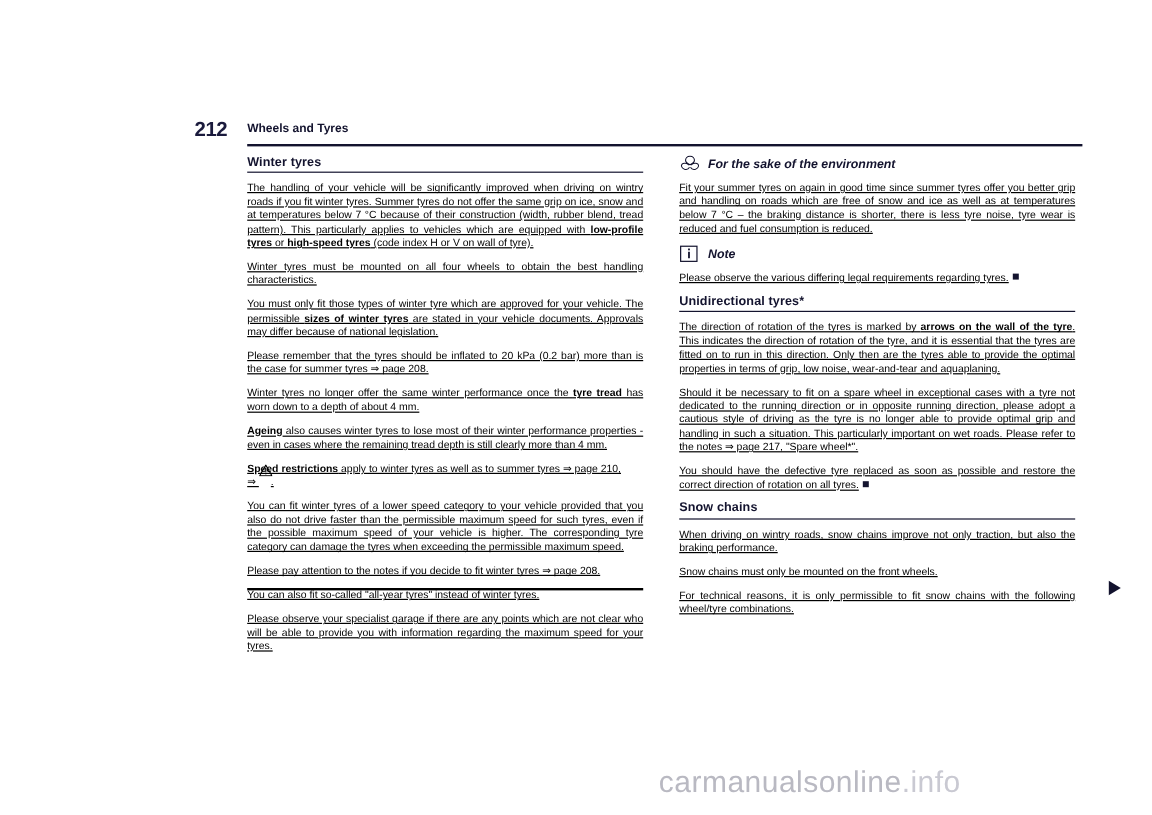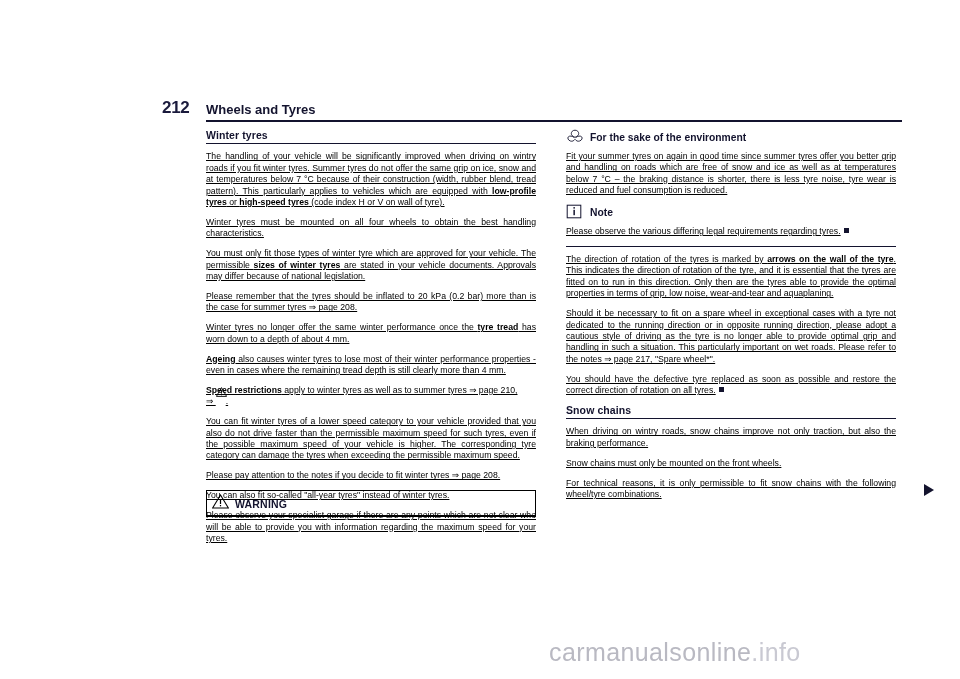--- a/index.html
+++ b/index.html
@@ -37,21 +37,21 @@
     top: 0;
     font-size: 17px;
     font-weight: bold;
     color: #1a1a3c;
     letter-spacing: -0.3px;
   }
   .chapter-title {
     position: absolute;
     left: 44px;
     top: 4px;
-    font-size: 13px;
+    font-size: 10px;
     font-weight: bold;
     color: #13132e;
   }
   .header-rule {
     position: absolute;
     left: 44px;
     top: 22px;
     width: 696px;
     height: 1.6px;
     background: #13132e;
@@ -107,20 +107,21 @@
     line-height: 15px;
     color: #13132e;
   }
   .icon-head .label {
     display: block;
     margin-left: 24px;
     font-size: 10.3px;
     font-weight: bold;
     color: #13132e;
     padding-top: 2px;
+    font-style: italic;
   }
   .after-icon { margin-top: 4px; }
 
   
   .tri {
     display: inline-block;
     width: 0; height: 0;
     border-left: 5px solid transparent;
     border-right: 5px solid transparent;
     border-bottom: 9px solid transparent;
@@ -228,30 +229,20 @@
     <p>You can fit winter tyres of a lower speed category to your vehicle provided that you also do not drive faster than the permissible maximum speed for such tyres, even if the possible maximum speed of your vehicle is higher. The corresponding tyre category can damage the tyres when exceeding the permissible maximum speed.</p>
 
     <p>Please pay attention to the notes if you decide to fit winter tyres ⇒ page 208.</p>
 
     <p>You can also fit so-called "all-year tyres" instead of winter tyres.</p>
 
     <p>Please observe your specialist garage if there are any points which are not clear who will be able to provide you with information regarding the maximum speed for your tyres.</p>
   </div>
 
   <div class="warnbox">
-    <div class="wb-head">
-      <span>
-        <svg width="17" height="15" viewBox="0 0 17 15">
-            <polygon points="8.5,1 16.4,14 0.6,14" fill="none" stroke="#000" stroke-width="1.1"></polygon>
-            <rect x="7.9" y="5" width="1.2" height="5" fill="#000"></rect>
-            <rect x="7.9" y="11" width="1.2" height="1.3" fill="#000"></rect>
-          </svg>
-      </span>
-      <span class="wtxt">WARNING</span>
-    </div>
   </div>
 
   <div class="col col-right">
 
     <div class="icon-head">
       <span class="glyph">
         <svg width="18" height="15" viewBox="0 0 18 15">
           <path d="M9,1.2 C6.5,1.2 5.3,3 5.3,4.6 C5.3,6.2 6.6,7.3 9,8.3 C11.4,7.3 12.7,6.2 12.7,4.6 C12.7,3 11.5,1.2 9,1.2 Z" fill="none" stroke="#13132e" stroke-width="0.9"></path>
           <path d="M8.3,8.6 C6.3,6.9 3.6,6.6 2.4,7.8 C1.2,9 2.1,11.2 4.4,12 C6.3,12.6 7.7,12 8.6,10.4" fill="none" stroke="#13132e" stroke-width="0.9"></path>
           <path d="M9.7,8.6 C11.7,6.9 14.4,6.6 15.6,7.8 C16.8,9 15.9,11.2 13.6,12 C11.7,12.6 10.3,12 9.4,10.4" fill="none" stroke="#13132e" stroke-width="0.9"></path>
@@ -266,20 +257,21 @@
         <svg width="16" height="15" viewBox="0 0 16 15">
           <rect x="1.2" y="1.2" width="13.6" height="12.6" fill="none" stroke="#13132e" stroke-width="1"></rect>
           <rect x="7.4" y="3.1" width="1.5" height="1.5" fill="#13132e"></rect>
           <rect x="7.4" y="5.8" width="1.5" height="5.4" fill="#13132e"></rect>
         </svg>
       </span>
       <span class="label">Note</span>
     </div>
     <p class="after-icon"><span>Please observe the various differing legal requirements regarding tyres.</span><span class="endsq"></span></p>
 
+    <h2 class="sec">Unidirectional tyres*</h2>
     <div class="sec-rule"></div>
 
     <p>The direction of rotation of the tyres is marked by <b>arrows on the wall of the tyre</b>. This indicates the direction of rotation of the tyre, and it is essential that the tyres are fitted on to run in this direction. Only then are the tyres able to provide the optimal properties in terms of grip, low noise, wear-and-tear and aquaplaning.</p>
 
     <p>Should it be necessary to fit on a spare wheel in exceptional cases with a tyre not dedicated to the running direction or in opposite running direction, please adopt a cautious style of driving as the tyre is no longer able to provide optimal grip and handling in such a situation. This particularly important on wet roads. Please refer to the notes ⇒ page 217, "Spare wheel*".</p>
 
     <p>You should have the defective tyre replaced as soon as possible and restore the correct direction of rotation on all tyres.<span class="endsq"></span></p>
 
     <h2 class="sec">Snow chains</h2>
     <div class="sec-rule"></div>

